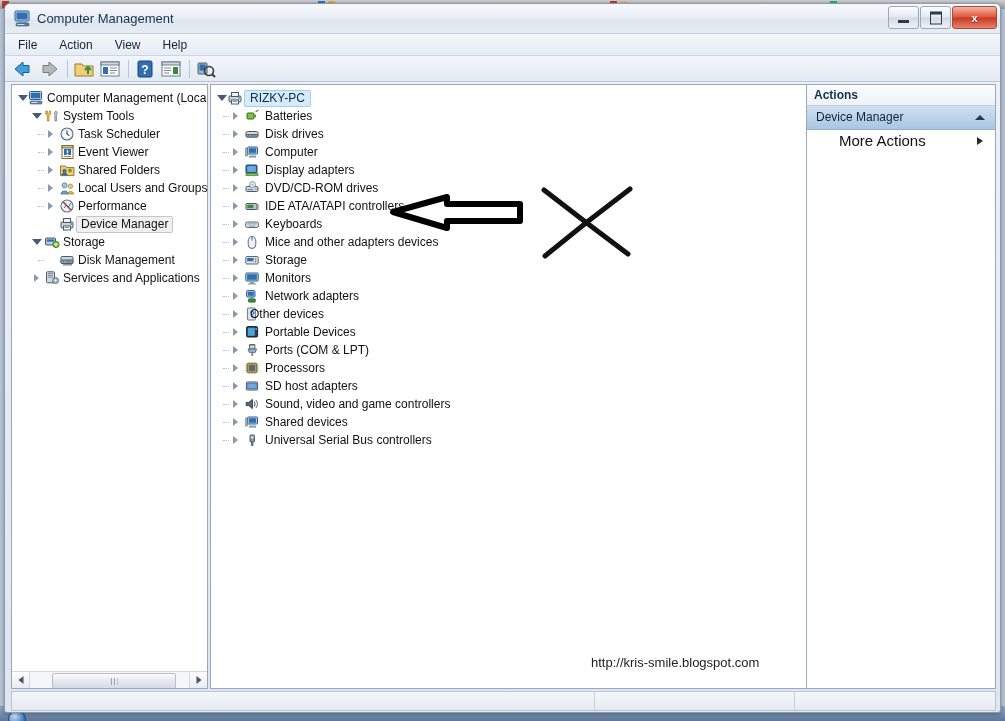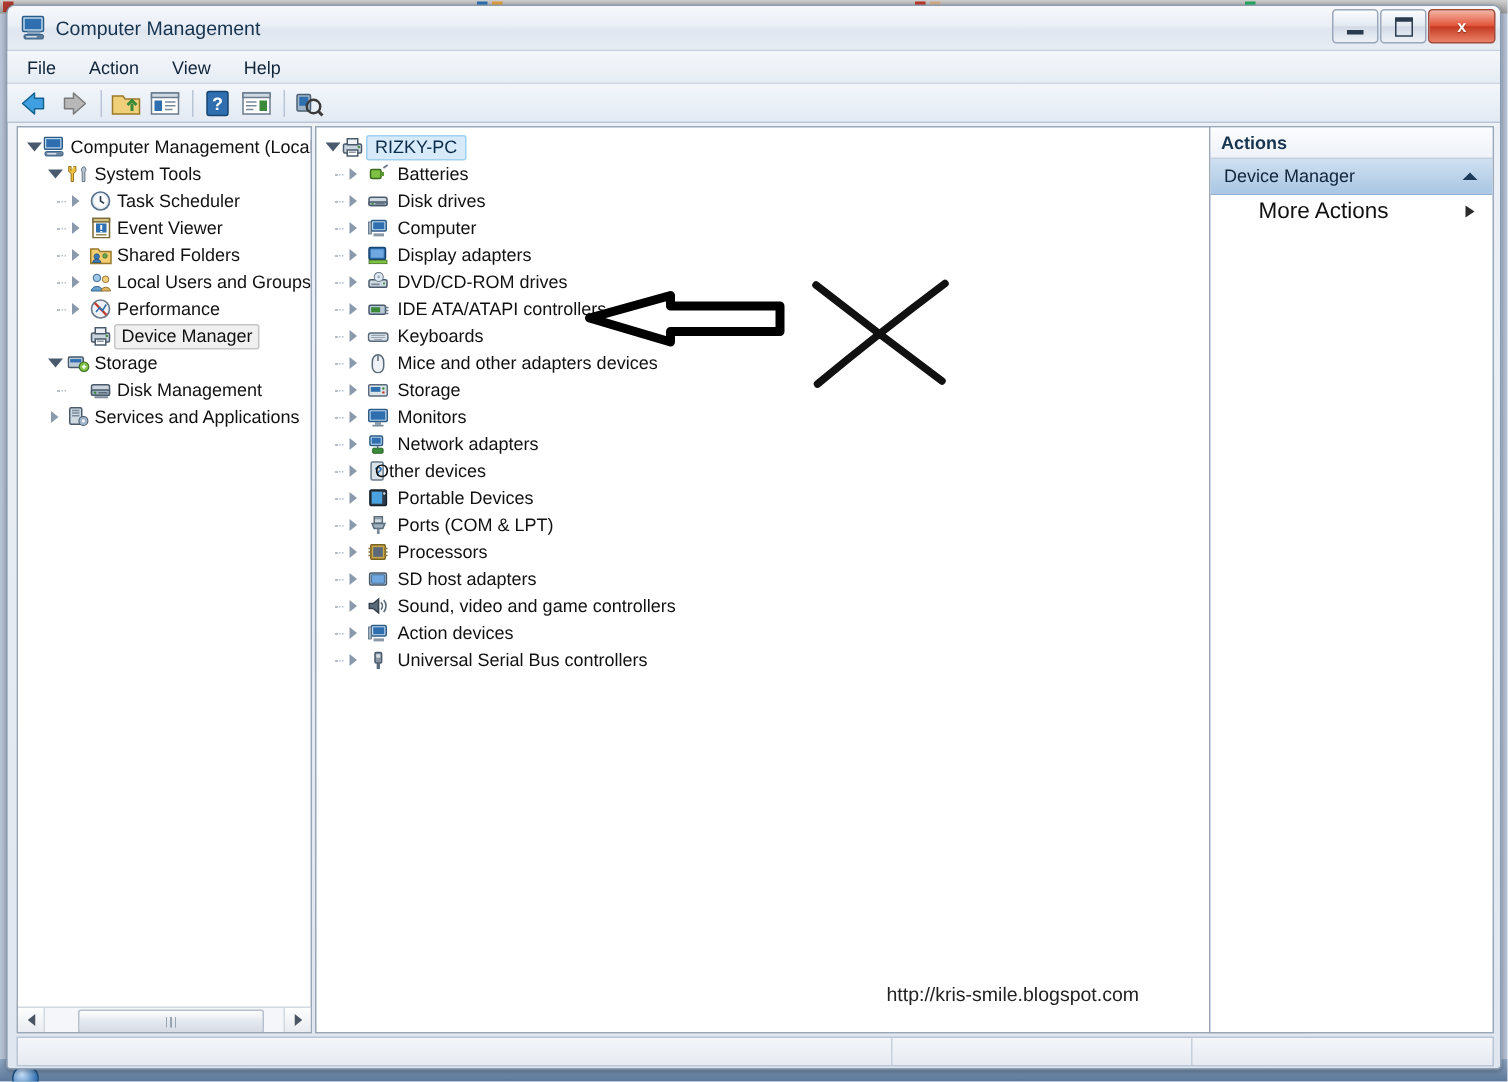--- a/index.html
+++ b/index.html
@@ -637,21 +637,21 @@
               <span class="dotline" style="left: 12px;"></span>
               <span class="tw closed" style="left: 22px;"></span>
               <span class="ni" style="left: 34px;">
                 <svg class="ic" viewBox="0 0 15 14">
                   <rect x="2.5" y="2" width="10" height="7" rx="1" fill="#bcd8ef" stroke="#2c5b86"></rect>
                   <rect x="3.8" y="3.2" width="7.4" height="4.6" fill="#2f6fb0"></rect>
                   <rect x="0.6" y="3" width="2" height="8" fill="#9fb0bf" stroke="#56687a" stroke-width=".5"></rect>
                   <rect x="4" y="10.6" width="7" height="2" fill="#8a98a6"></rect>
                 </svg>
               </span>
-              <span class="nl" style="left: 54px;">Action devices</span>
+              <span class="nl" style="left: 54px;">Shared devices</span>
             </div>
             <div class="node">
               <span class="dotline" style="left: 12px;"></span>
               <span class="tw closed" style="left: 22px;"></span>
               <span class="ni" style="left: 34px;">
                 <svg class="ic" viewBox="0 0 15 14">
                   <rect x="5" y="2" width="4.4" height="7" rx=".8" fill="#8a98a6" stroke="#4a5a6a"></rect>
                   <rect x="5.9" y="3.2" width="2.6" height="2.2" fill="#dbe3ea"></rect>
                   <rect x="6.1" y="9" width="2.2" height="4" fill="#5a6a7a"></rect>
                 </svg>

